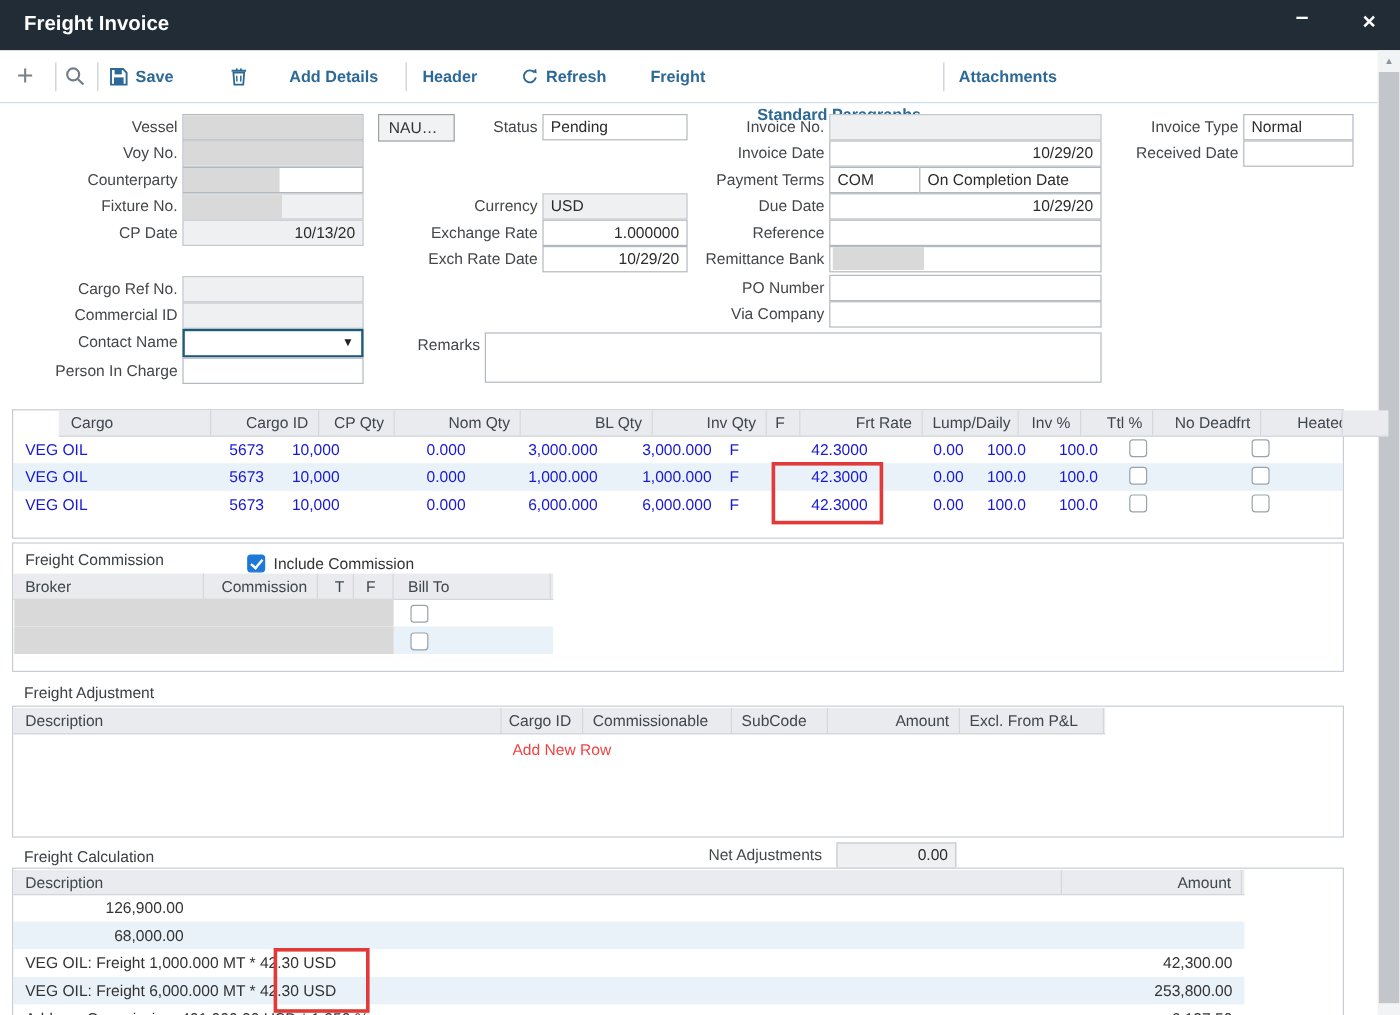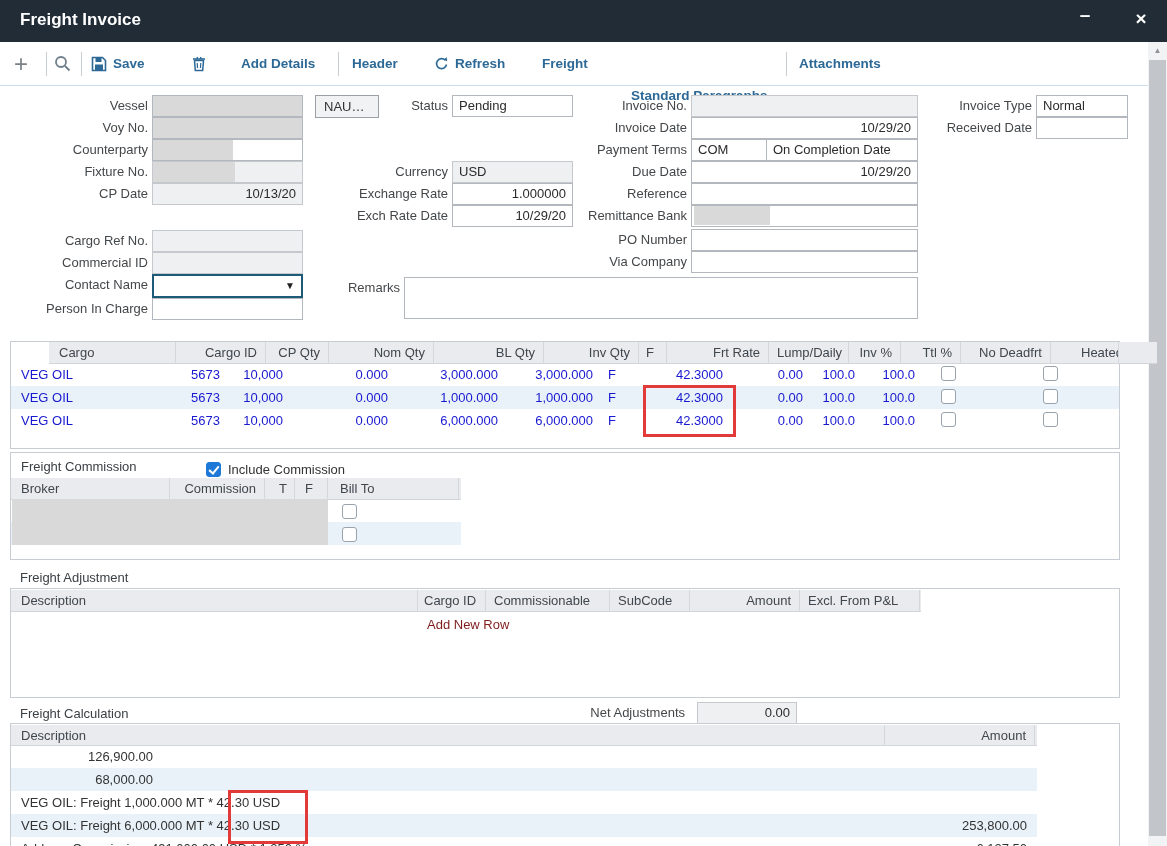--- a/index.html
+++ b/index.html
@@ -42,21 +42,21 @@
   .thead .cell{border-right:1px solid #d4d8dc;}
   .cell{box-sizing:border-box;padding:0 8px;overflow:hidden;white-space:nowrap;line-height:21px;}
   .drow .cell{line-height:23px;}
   .alt{background:#e9f2f9;}
   .bluetxt{color:#1818d0;}
   .cb{position:relative;width:15px;height:15px;border:1px solid #98a3ad;border-radius:3px;background:#fff;
       display:inline-block;box-sizing:border-box;margin-top:3px;}
   .cb.checked{background:#1e78d7;border-color:#1e78d7;}
   .cb.checked::after{content:"";position:absolute;left:4px;top:1px;width:4px;height:8px;
       border:solid #fff;border-width:0 2px 2px 0;transform:rotate(40deg);}
-  .link{color:#7f1d1d;white-space:nowrap;}
+  .link{color:#ef4444;white-space:nowrap;}
   .redbox{position:absolute;border:3px solid #e23a38;background:transparent;z-index:5;}
   svg{display:block;}
 </style>
 </head>
 <body>
 
 <div id="app">
 
   <div id="titlebar">
     <span class="title">Freight Invoice</span>
@@ -313,21 +313,21 @@
         <div class="trow thead" style="top: 0px; height: 20px;">
           <div class="cell" style="width: 874px; text-align: left; padding-left: 10px; flex: 0 0 874px;">Description</div>
           <div class="cell" style="width: 150px; text-align: right; padding-left: 0px; flex: 0 0 150px;">Amount</div>
         </div>
         <div class="trow drow" style="top: 20px; height: 23px;">
           <div class="cell" style="width: 150px; flex: 0 0 150px; text-align: right; padding-left: 0px;">126,900.00</div>
         </div>
         <div class="trow drow alt" style="top: 43px; height: 23px;">
           <div class="cell" style="width: 150px; flex: 0 0 150px; text-align: right; padding-left: 0px;">68,000.00</div>
         </div>
-        <div class="trow drow" style="top: 66px; height: 23px; flex-direction: column;">
+        <div class="trow drow" style="top: 66px; height: 23px;">
           <div class="cell" style="width: 874px; flex: 0 0 874px; text-align: left; padding-left: 10px;">VEG OIL: Freight 1,000.000 MT * 42.30 USD</div>
           <div class="cell" style="width: 150px; flex: 0 0 150px; text-align: right; padding-left: 0px;">42,300.00</div>
         </div>
         <div class="trow drow alt" style="top: 89px; height: 23px;">
           <div class="cell" style="width: 874px; flex: 0 0 874px; text-align: left; padding-left: 10px;">VEG OIL: Freight 6,000.000 MT * 42.30 USD</div>
           <div class="cell" style="width: 150px; flex: 0 0 150px; text-align: right; padding-left: 0px;">253,800.00</div>
         </div>
         <div class="trow drow" style="top: 112px; height: 23px;">
           <div class="cell" style="width: 874px; flex: 0 0 874px; text-align: left; padding-left: 10px;">Address Commission: 491,000.00 USD * 1.250 %</div>
           <div class="cell" style="width: 150px; flex: 0 0 150px; text-align: right; padding-left: 0px;">6,137.50</div>

